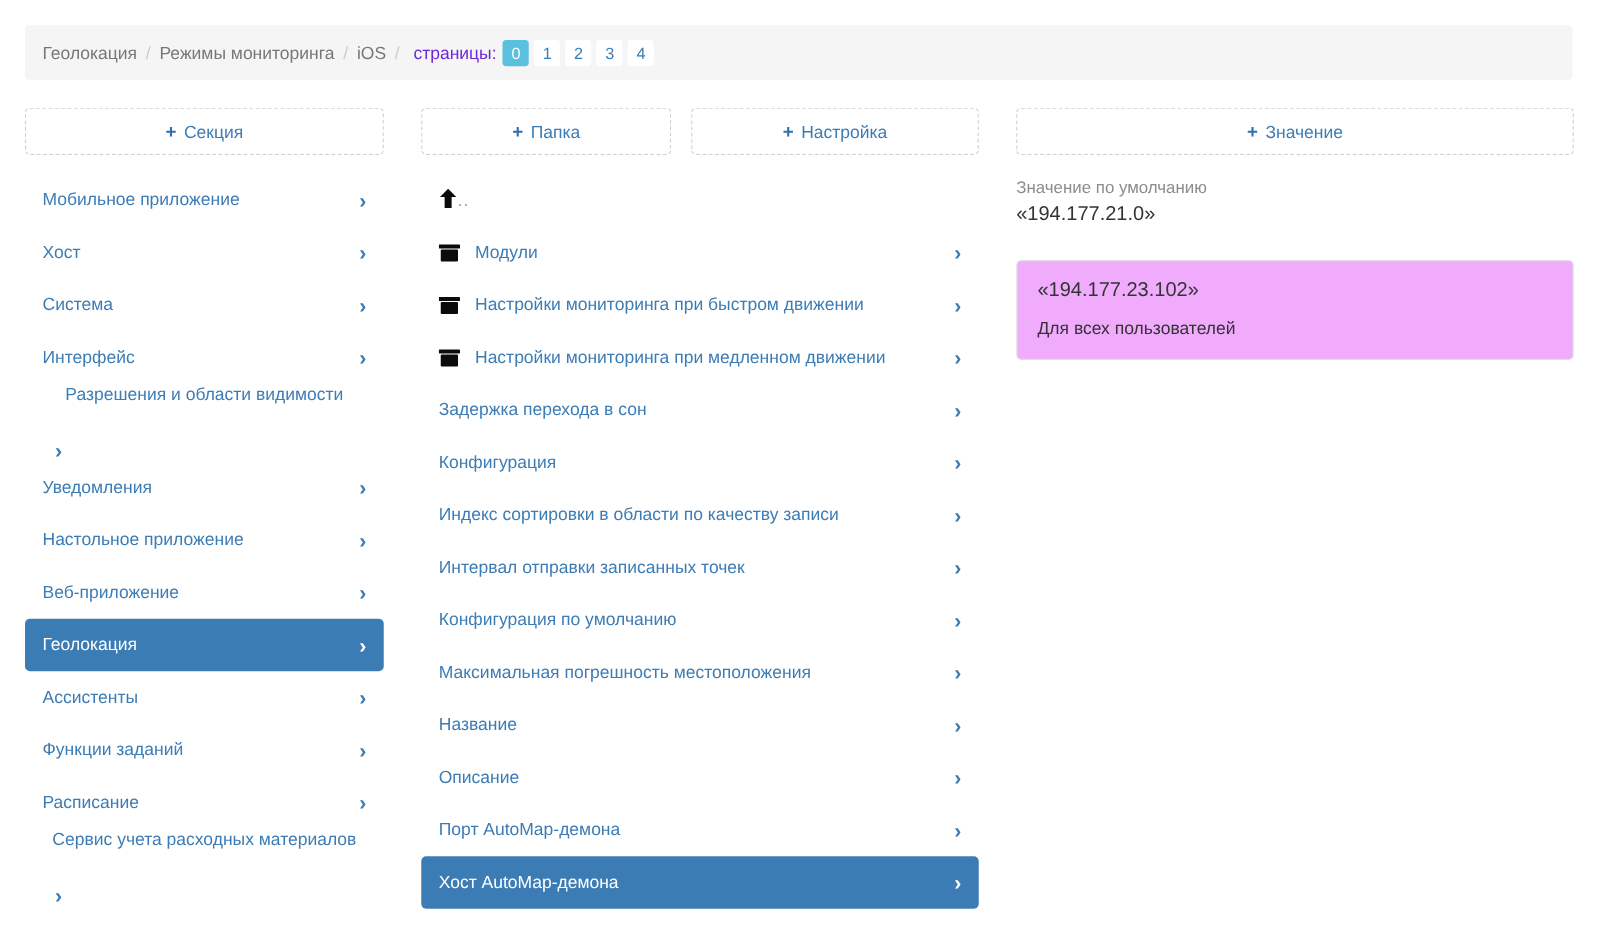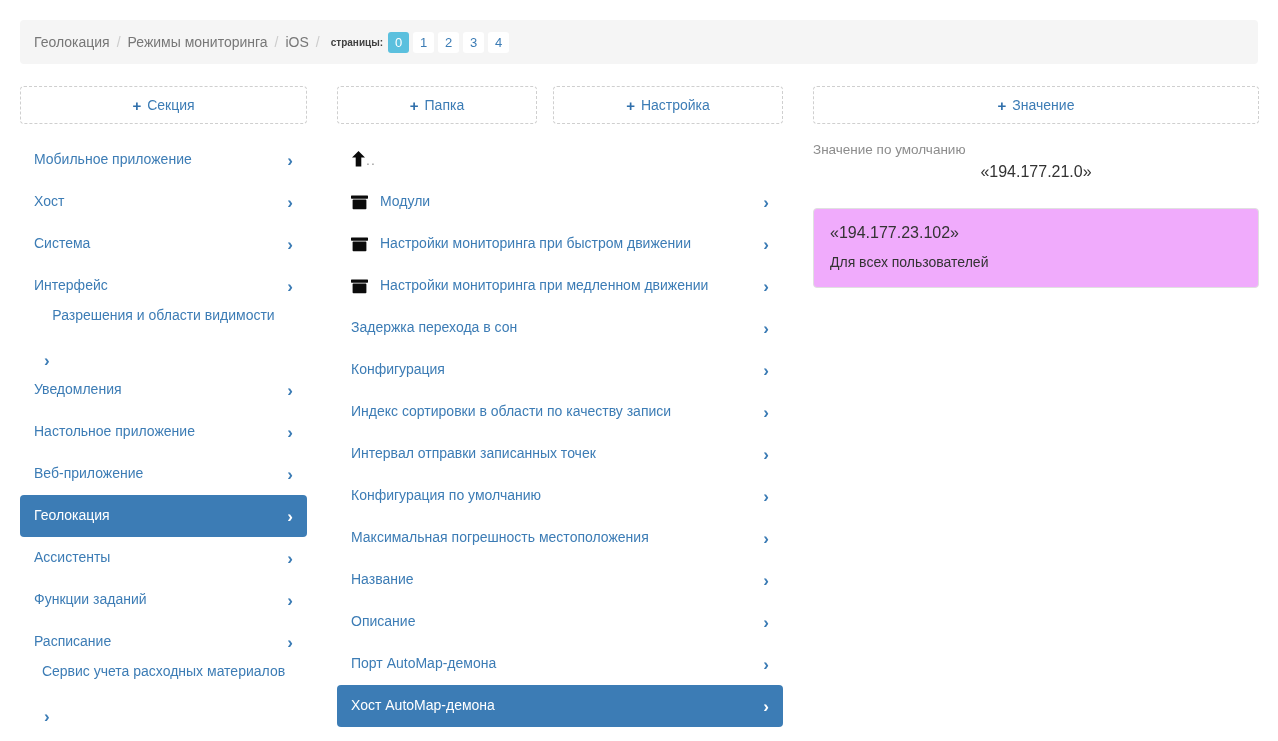--- a/index.html
+++ b/index.html
@@ -28,23 +28,23 @@
     color: #777777;
     white-space: nowrap;
   }
   .crumb.link { color: #777777; }
   .crumb-sep {
     color: #cccccc;
     font-size: 14px;
     padding: 0 7px;
   }
   .crumb-label {
-    font-size: 10px;
-    color: #404040;
-    font-weight: bold;
+    font-size: 14px;
+    color: #6d28d9;
+    font-weight: normal;
     margin-left: 4px;
     margin-right: 5px;
   }
   .pages { display: flex; align-items: center; gap: 4px; }
   .page-box {
     min-width: 21px; height: 21px;
     display: flex; align-items: center; justify-content: center;
     font-size: 13px;
     color: #3c7cb5;
     background: #ffffff;
@@ -137,21 +137,20 @@
   .default-label {
     font-size: 13.5px;
     color: #8c8c8c;
     line-height: 20px;
   }
   .default-value {
     font-size: 16px;
     color: #333333;
     line-height: 22px;
     margin-top: 1px;
-    text-align: center;
   }
   .value-card {
     margin-top: 25px;
     border: 1px solid #e0e0e0;
     border-radius: 4px;
     padding: 13px 16px 15px 16px;
     background: #f0abfc;
   }
   .value-card .v-main {
     font-size: 16px;

